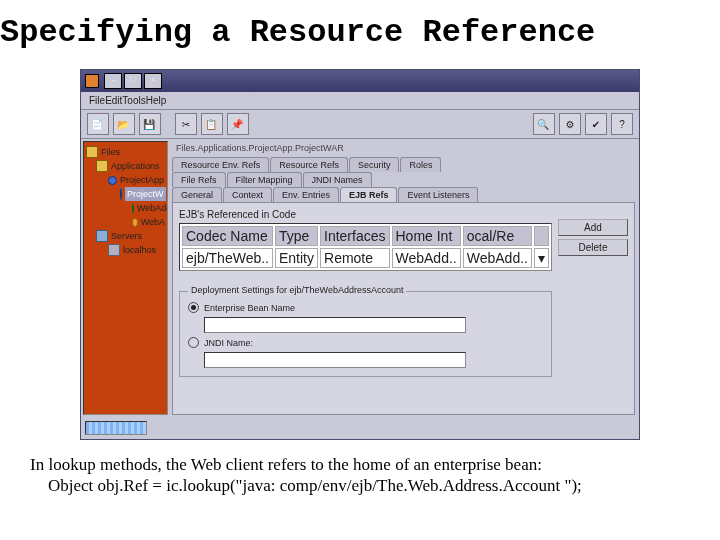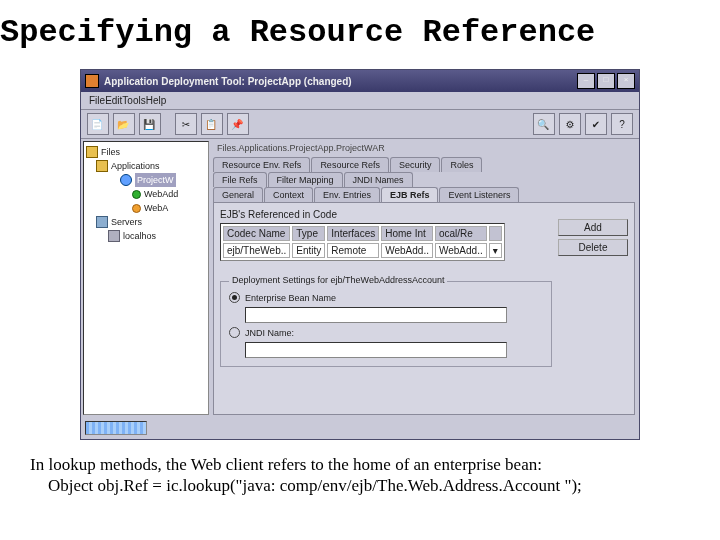--- a/index.html
+++ b/index.html
@@ -79,21 +79,21 @@
     border: 1px solid #7a7a8a;
     display:flex;align-items:center;justify-content:center;
     font-size:10px;
   }
   .main-area {
     display: flex;
     height: 278px;
   }
   .tree-pane {
     width: 120px;
-    background: #ffffff;
+    background: #c2410c;
     border: 1px inset #888;
     margin: 2px;
     padding: 3px 2px;
     overflow: hidden;
   }
   .tree-row {
     display: flex;
     align-items: center;
     gap: 3px;
     font-size: 9px;
@@ -164,21 +164,21 @@
   .grp-title {
     font-size:10px;
     margin-bottom:3px;
   }
   .grid-table {
     border:1px inset #888;
     background:#fff;
   }
   .grid-table th, .grid-table td {
     border:1px solid #aaa;
-    font-size:10px;
+    font-size:14px;
     padding:1px 3px;
     text-align:left;
   }
   .grid-table th {
     background:#c2c2d2;
     font-weight:normal;
   }
   .btns-col {
     width:70px;
     display:flex;
@@ -241,21 +241,20 @@
 </style>
 </head>
 <body>
 
 <h1 class="slide-title">Specifying a Resource Reference</h1>
 
 <div class="app-window">
 
   <div class="titlebar">
     <div class="appicon"></div>
-    <div class="title-text">Application Deployment Tool: ProjectApp (changed)</div>
     <div class="win-btns">
       <div class="win-btn">–</div>
       <div class="win-btn">□</div>
       <div class="win-btn">×</div>
     </div>
   </div>
 
   <div class="menubar">
     <span>File</span>
     <span>Edit</span>
@@ -280,20 +279,24 @@
 
   <div class="main-area">
     <div class="tree-pane">
       <div class="tree-row">
           <span class="tree-ic ic-folder"></span>
           <span>Files</span>
         </div>
       <div class="tree-row ind1">
           <span class="tree-ic ic-folder"></span>
           <span>Applications</span>
+        </div>
+      <div class="tree-row ind2">
+          <span class="tree-ic ic-dot ic-blue"></span>
+          <span>ProjectApp</span>
         </div>
       <div class="tree-row ind3">
           <span class="tree-ic ic-globe"></span>
           <span class="tree-sel">ProjectW</span>
         </div>
       <div class="tree-row ind4">
           <span class="tree-ic ic-dot ic-green"></span>
           <span>WebAdd</span>
         </div>
       <div class="tree-row ind4">

